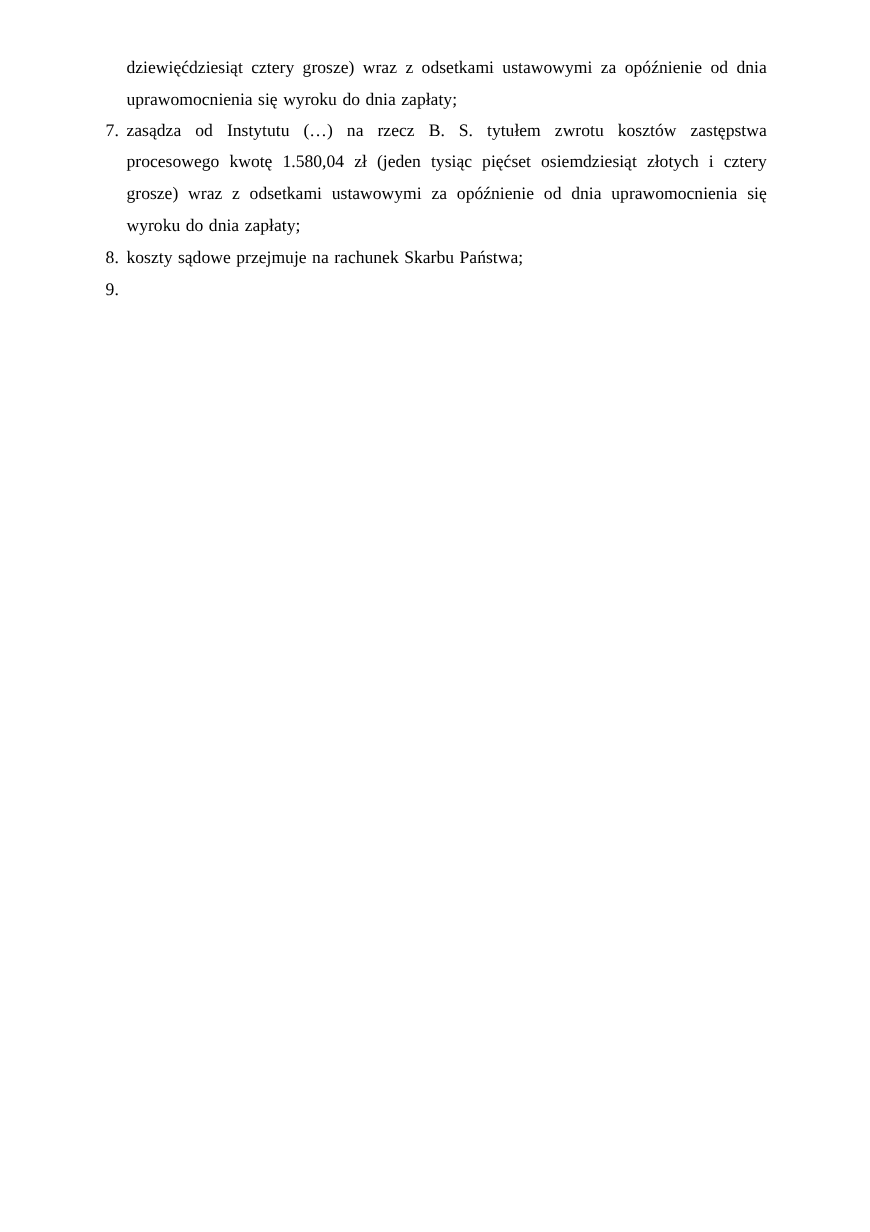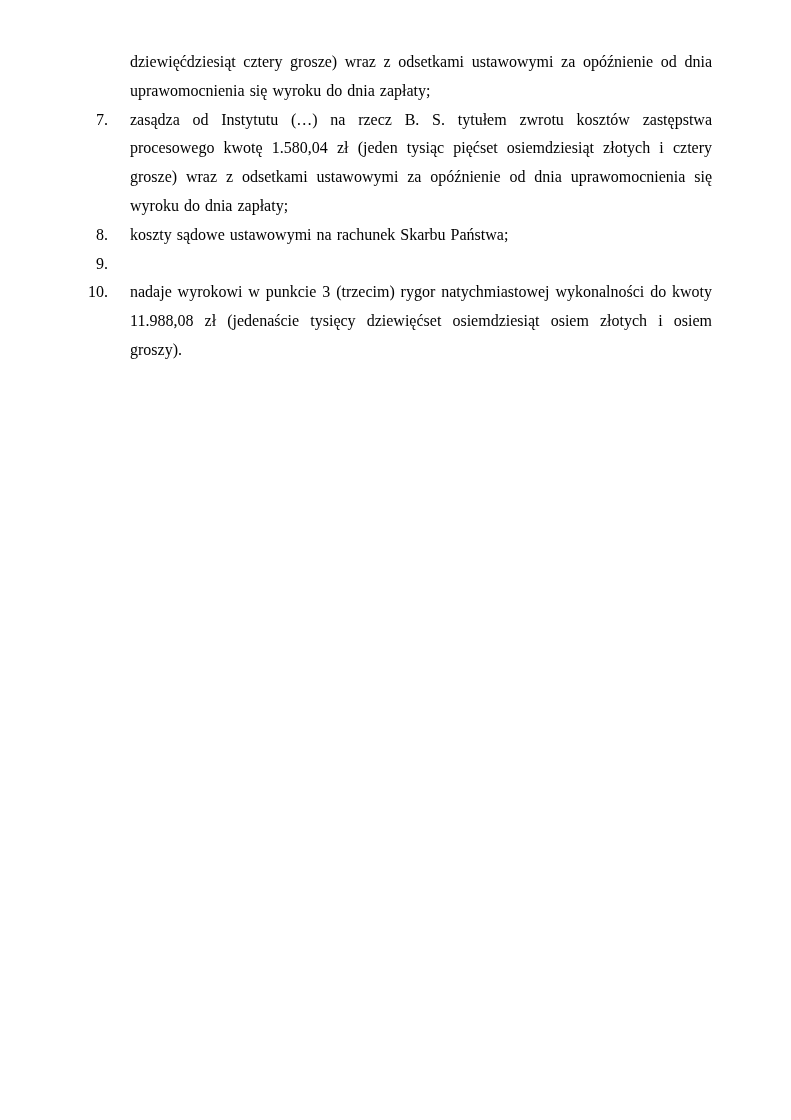--- a/index.html
+++ b/index.html
@@ -26,21 +26,21 @@
     display: flex;
     align-items: flex-start;
   }
   .num {
     flex: 0 0 108px;
     text-align: right;
     white-space: nowrap;
   }
   .txt {
     flex: 0 0 582px;
-    margin-left: 22px;
+    margin-left: 7px;
     text-align: justify;
     hyphens: none;
     word-spacing: 1px;
   }
 </style>
 </head>
 <body>
 
 <div class="page">
   <div class="content">
@@ -49,26 +49,22 @@
       <div class="txt">dziewięćdziesiąt cztery grosze) wraz z odsetkami ustawowymi za opóźnienie od dnia uprawomocnienia się wyroku do dnia zapłaty;</div>
     </div>
     <div id="items-container">
   <div class="row">
     <div class="num">7.</div>
     <div class="txt">zasądza od Instytutu (…) na rzecz B. S. tytułem zwrotu kosztów zastępstwa procesowego kwotę 1.580,04 zł (jeden tysiąc pięćset osiemdziesiąt złotych i cztery grosze) wraz z odsetkami ustawowymi za opóźnienie od dnia uprawomocnienia się wyroku do dnia zapłaty;</div>
   </div>
 
   <div class="row">
     <div class="num">8.</div>
-    <div class="txt">koszty sądowe ustawowymi na rachunek Skarbu Państwa;</div>
+    <div class="txt">koszty sądowe przejmuje na rachunek Skarbu Państwa;</div>
   </div>
 
   <div class="row">
     <div class="num">9.</div>
   </div>
 
-  <div class="row">
-    <div class="num">10.</div>
-    <div class="txt">nadaje wyrokowi w punkcie 3 (trzecim) rygor natychmiastowej wykonalności do kwoty 11.988,08 zł (jedenaście tysięcy dziewięćset osiemdziesiąt osiem złotych i osiem groszy).</div>
-  </div>
 </div>
   </div>
 </div>
 
 </body></html>

